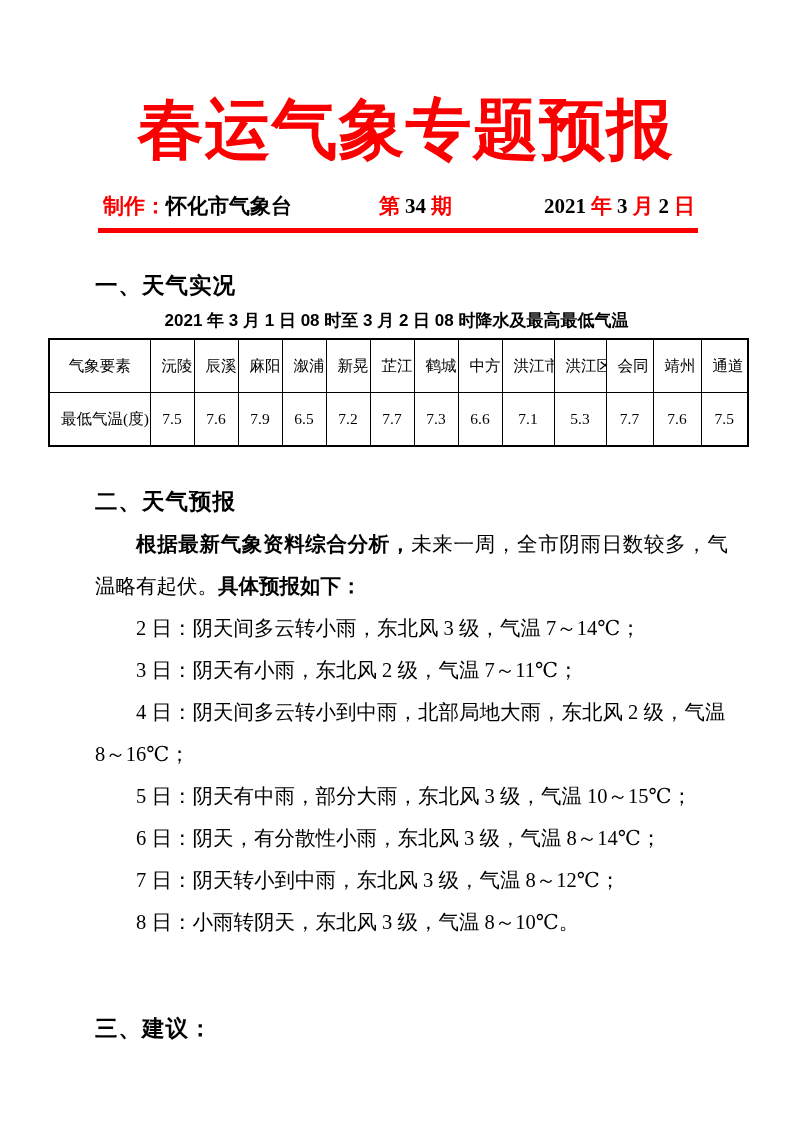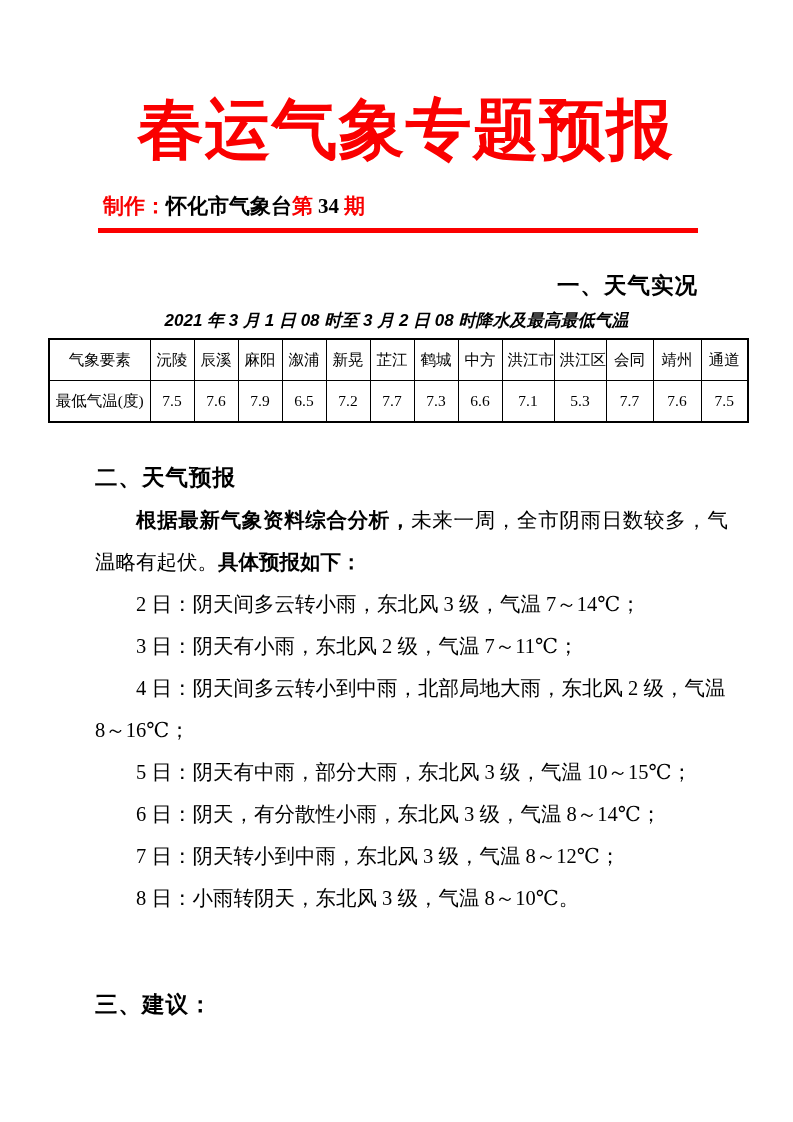--- a/index.html
+++ b/index.html
@@ -20,21 +20,21 @@
     font-size: 66px;
     line-height: 84px;
     font-weight: bold;
     letter-spacing: 1px;
     color: #fa0000;
     font-family: "Liberation Serif", "DejaVu Serif", serif;
     white-space: nowrap;
   }
   .masthead {
     display: flex;
-    justify-content: flex-start;
+    justify-content: space-between;
     align-items: baseline;
     margin: 20px 98px 0 103px;
     font-size: 21px;
     line-height: 28px;
     font-weight: bold;
     font-family: "Liberation Sans", "DejaVu Sans", sans-serif;
     white-space: nowrap;
   }
   .red { color: #f80000; }
   .mh-num { margin: 4px 5px; font-family: "Liberation Serif", serif; }
@@ -46,46 +46,45 @@
 
   
   .section-heading {
     margin: 40px 95px 0 95px;
     font-size: 22.5px;
     line-height: 30px;
     font-weight: bold;
     letter-spacing: 1px;
     font-family: "Liberation Sans", "DejaVu Sans", sans-serif;
   }
-  .section-heading.s1 { margin-top: 38px; text-align: right; }
+  .section-heading.s1 { margin-top: 38px; }
   .section-heading.s2 { }
   .section-heading.s3 { margin-top: 71px; }
 
   
   .table-caption {
     margin-top: 9px;
     text-align: center;
     font-size: 17px;
     line-height: 22px;
     font-weight: bold;
     font-family: "Liberation Sans", "DejaVu Sans", sans-serif;
-    font-style: italic;
   }
   table.weather {
     margin: 6px 0 0 48px;
     width: 699px;
     border-collapse: collapse;
     table-layout: fixed;
     border: 2px solid #000;
     font-size: 15.5px;
   }
   table.weather td {
     border: 1px solid #000;
     height: 30px;
-    padding: 5px;
+    padding: 11px;
     text-align: center;
     vertical-align: middle;
     overflow: hidden;
     white-space: nowrap;
   }
 
   
   .intro, .forecast-line {
     margin: 0 65px 0 95px;
     font-size: 20.5px;
@@ -101,20 +100,23 @@
 <div class="page">
 
   <h1 class="doc-title">春运气象专题预报</h1>
 
   <div class="masthead">
     <div>
       <span class="red">制作：</span><span>怀化市气象台</span>
     </div>
     <div>
       <span class="red">第</span><span class="mh-num">34</span><span class="red">期</span>
+    </div>
+    <div>
+      <span class="mh-num">2021</span><span class="red">年</span><span class="mh-num">3</span><span class="red">月</span><span class="mh-num">2</span><span class="red">日</span>
     </div>
   </div>
 
   <div class="red-rule"></div>
 
   <h2 class="section-heading s1">一、天气实况</h2>
 
   <div class="table-caption">2021 年 3 月 1 日 08 时至 3 月 2 日 08 时降水及最高最低气温</div>
 
   <table class="weather">

